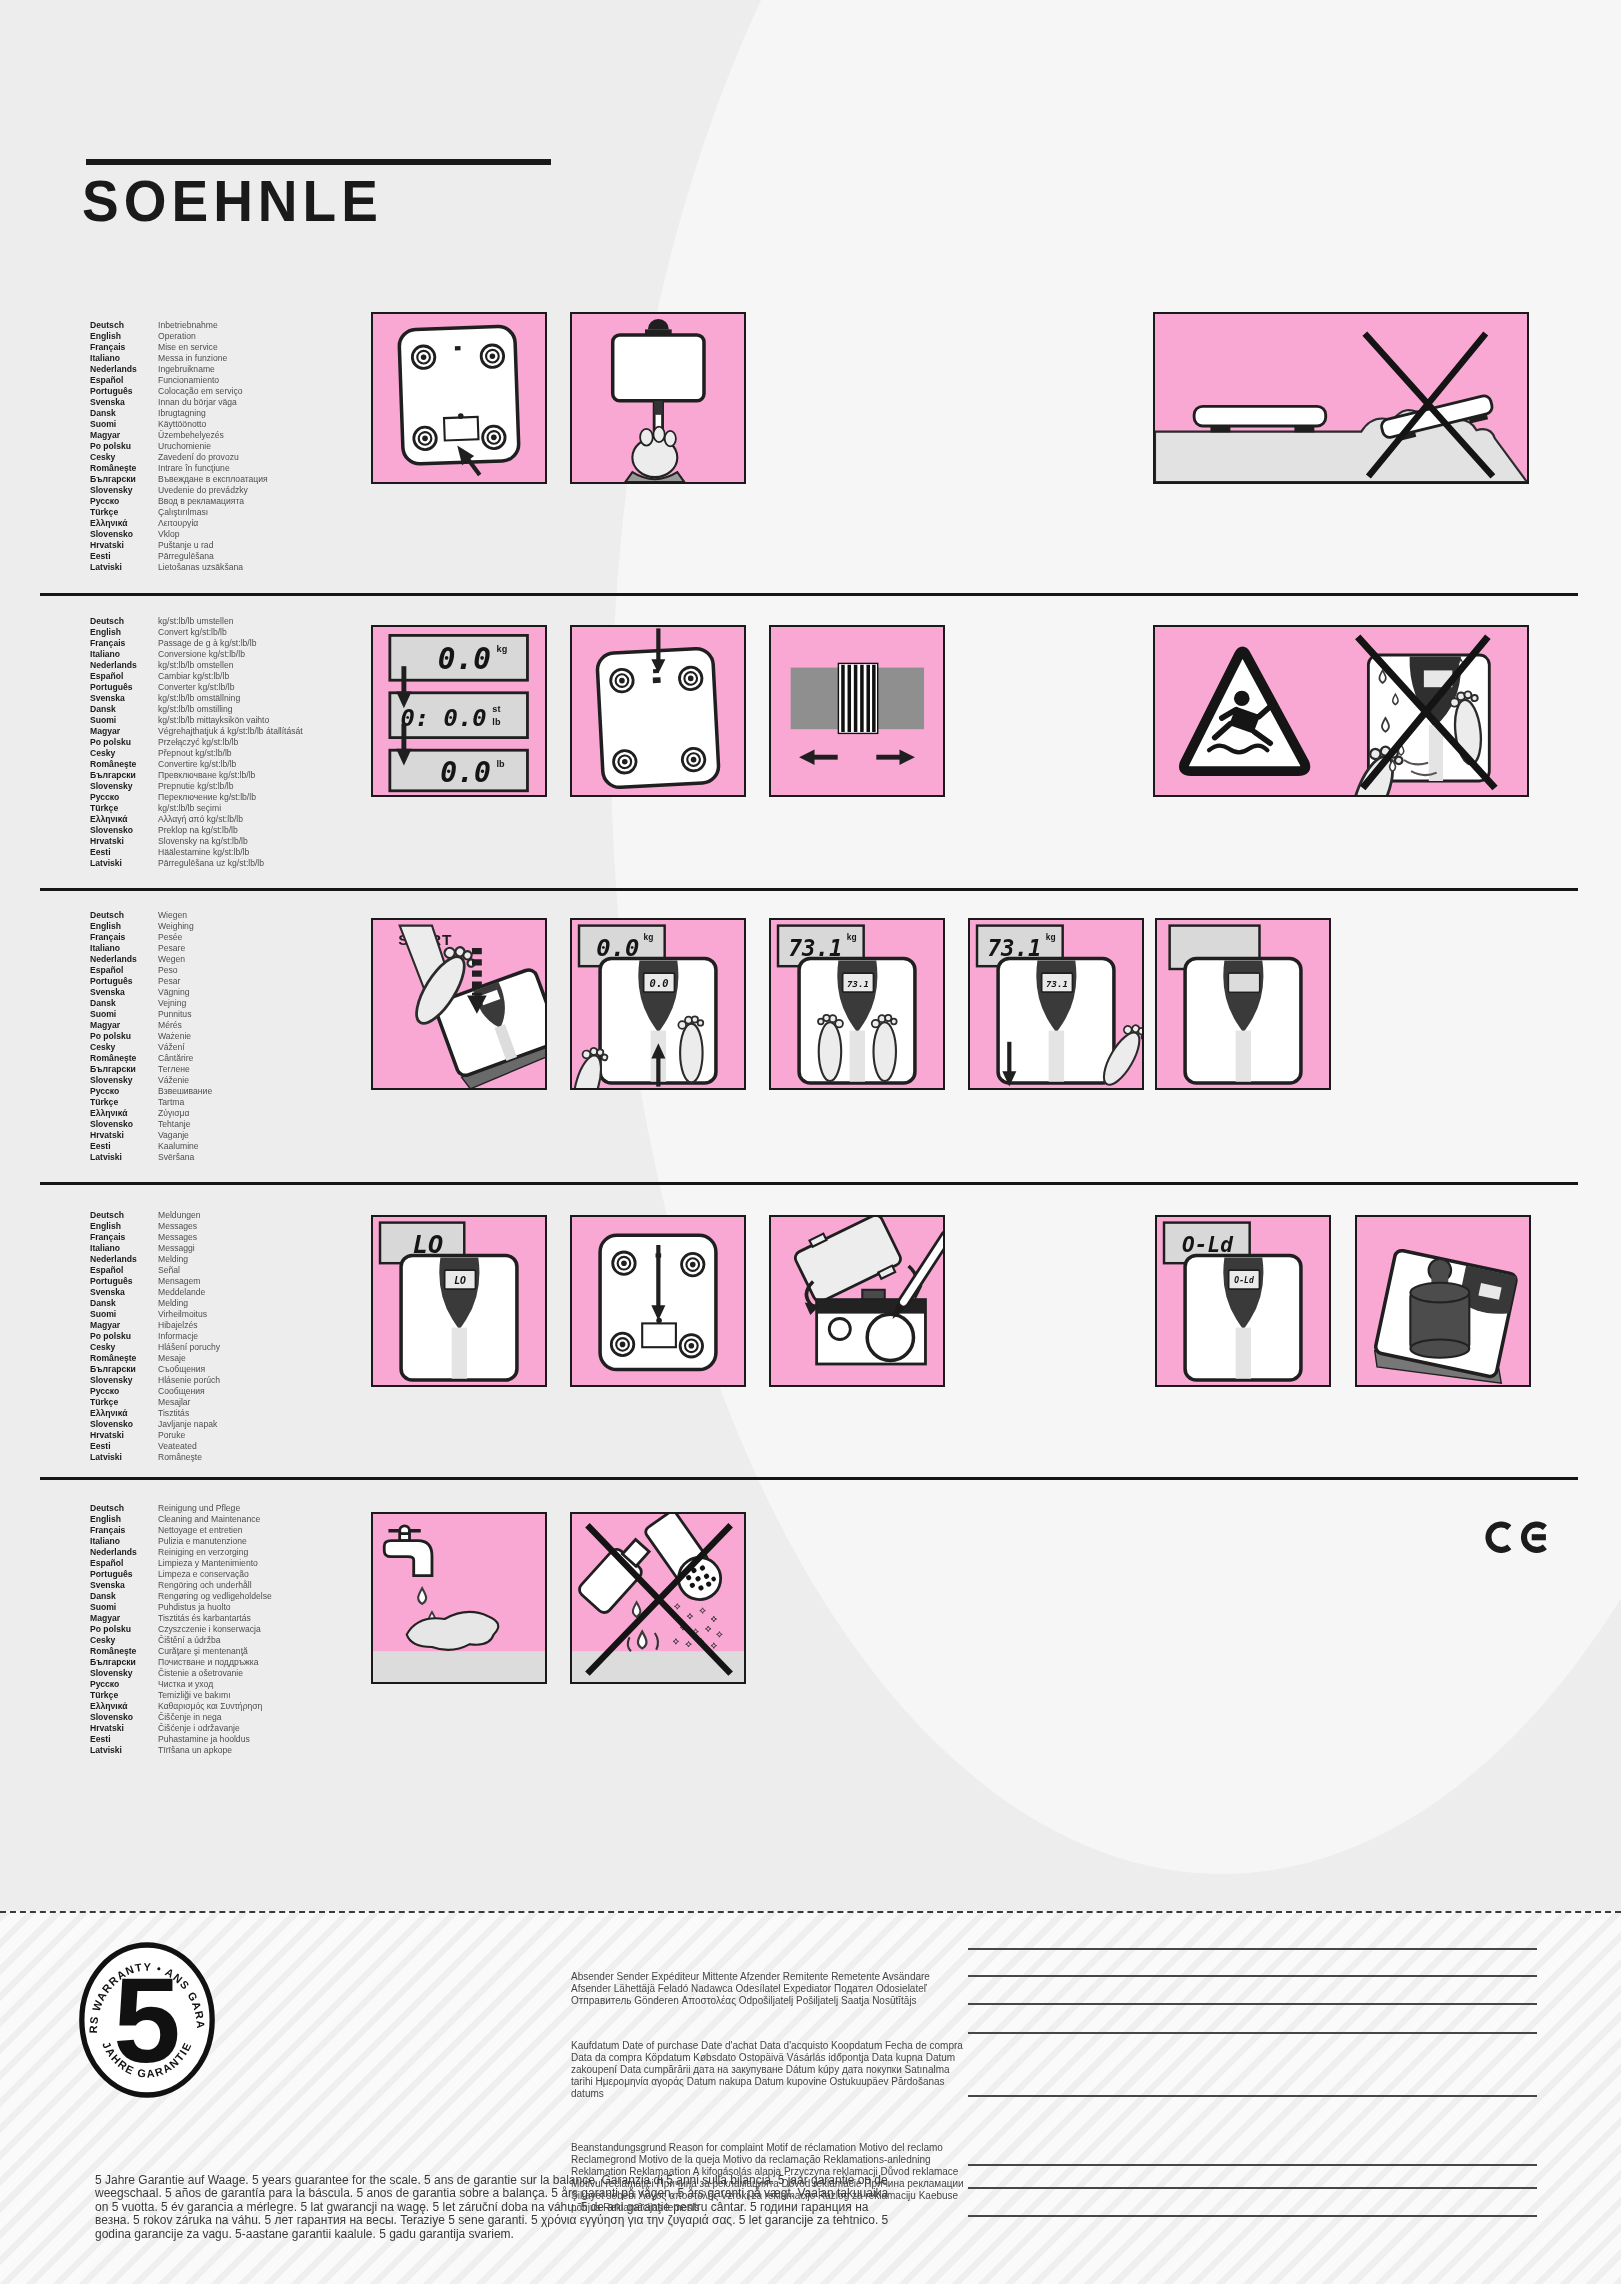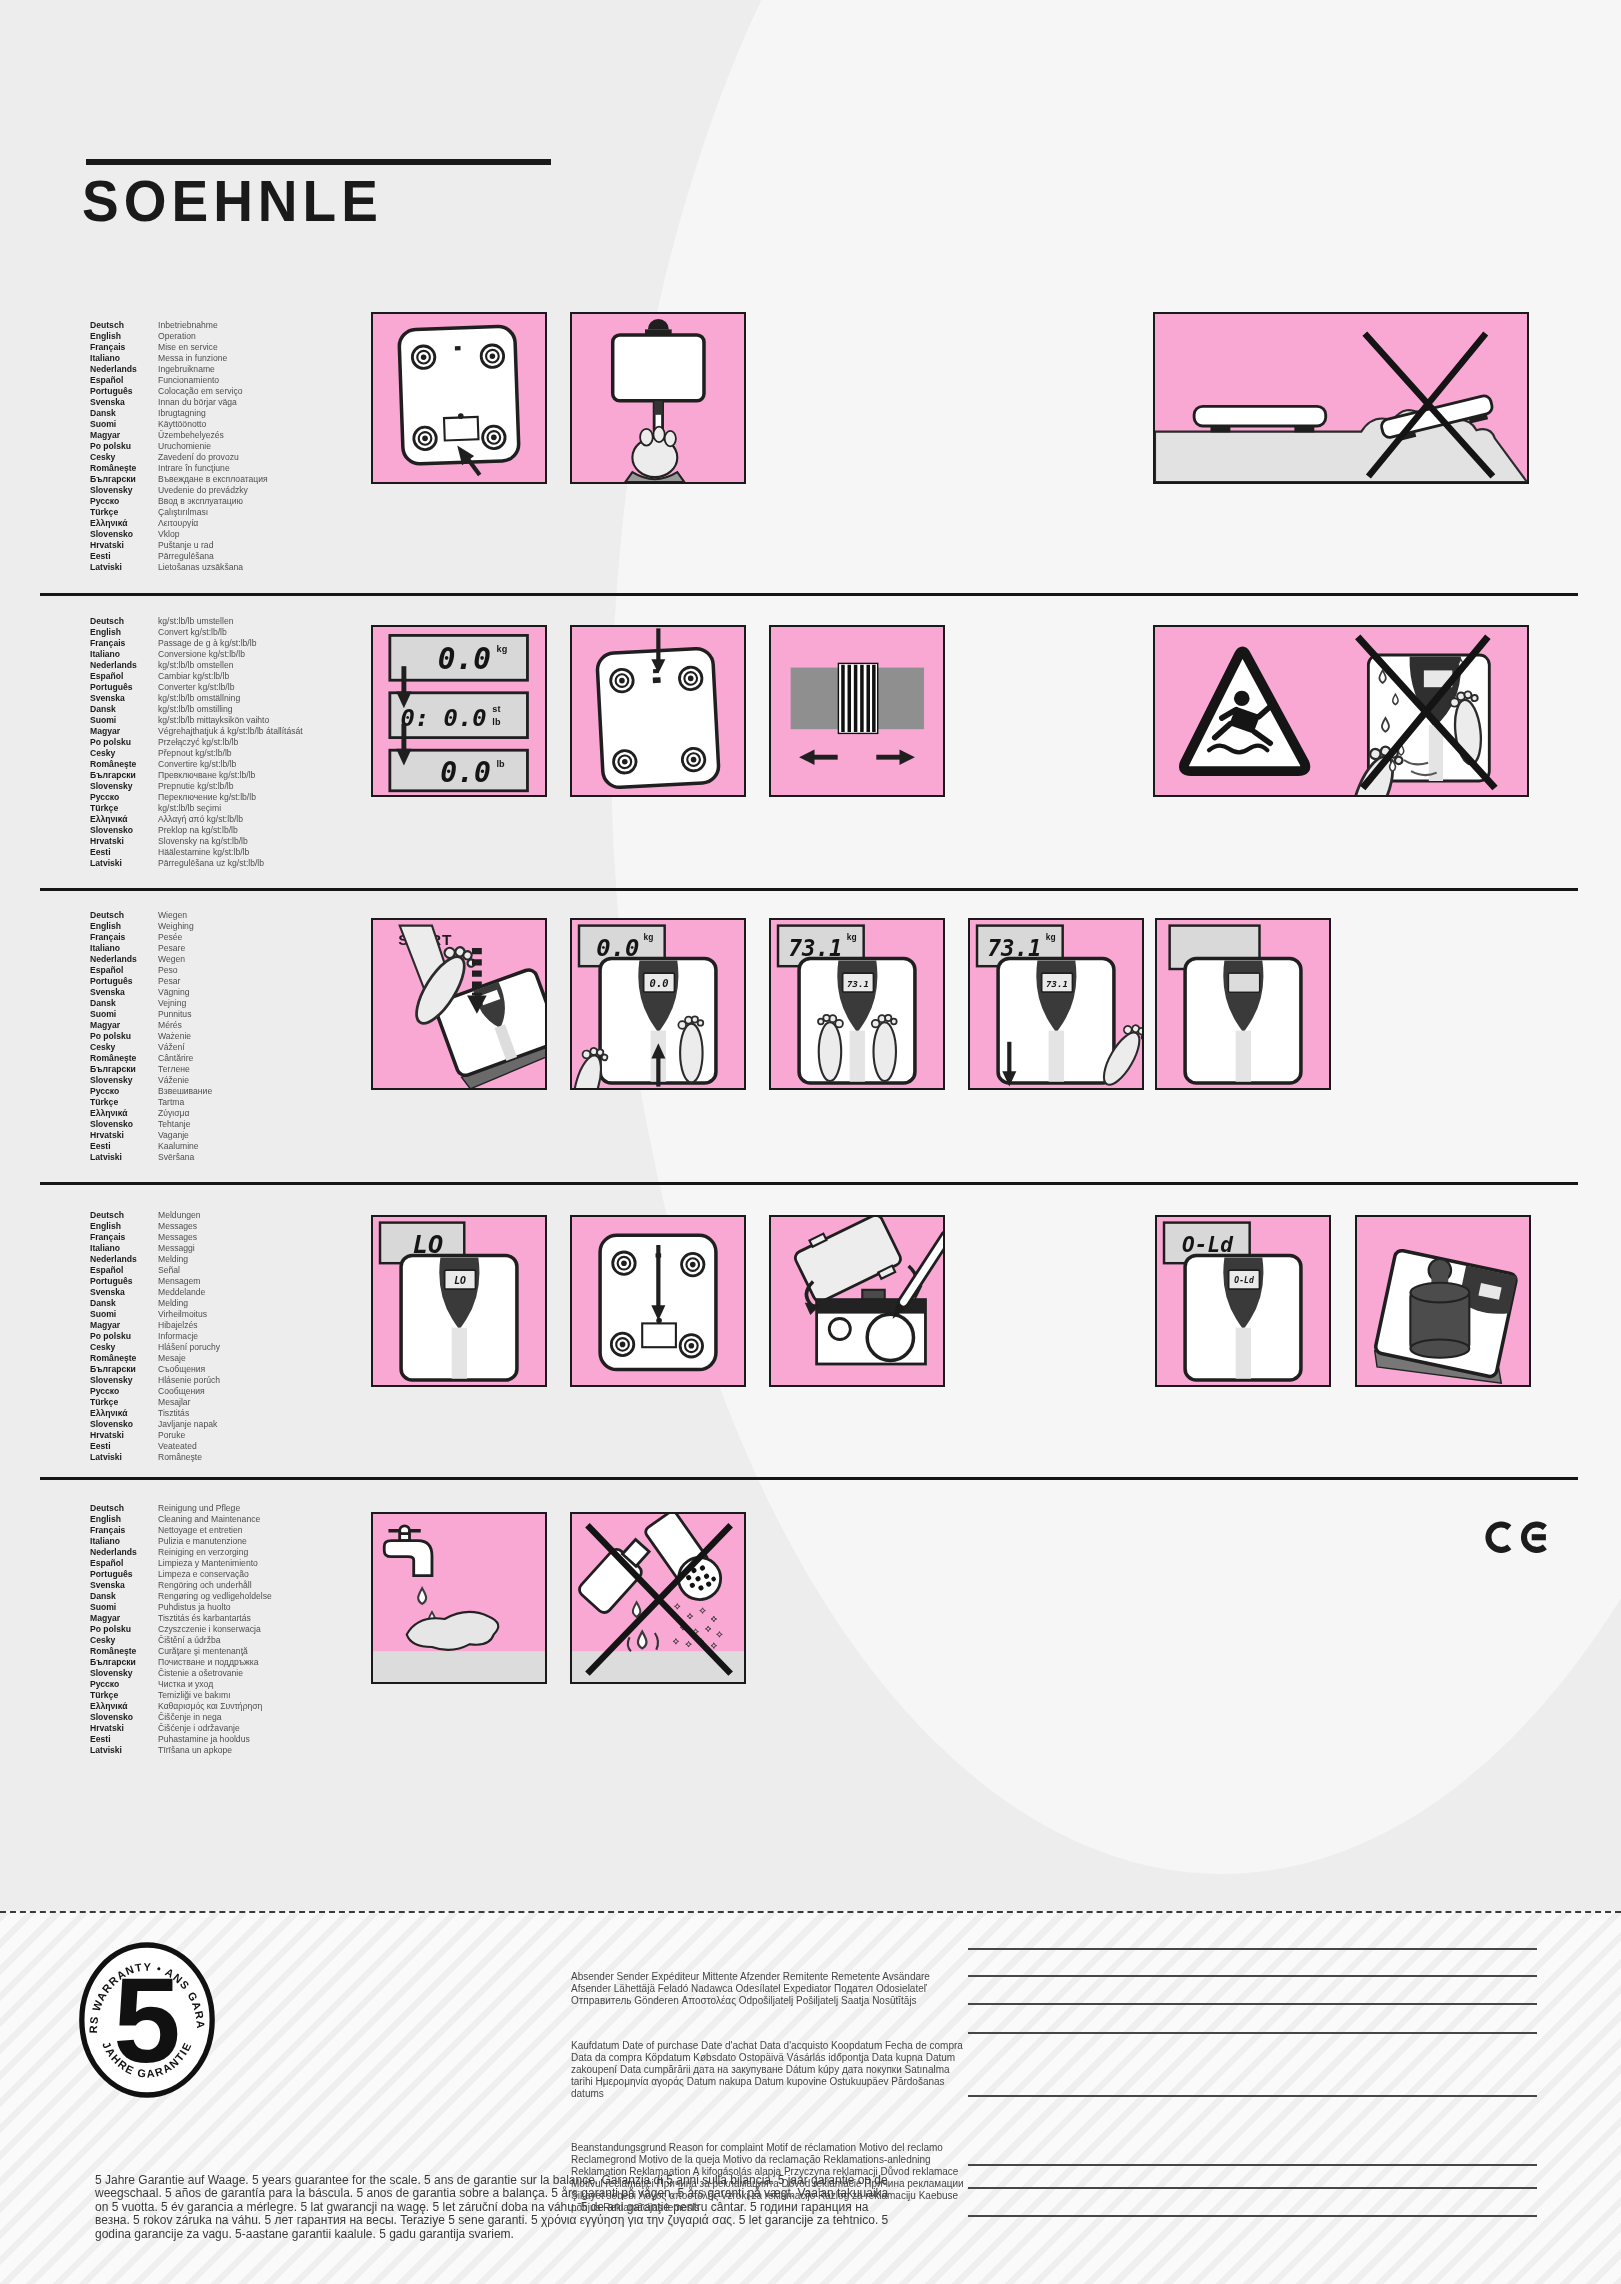--- a/index.html
+++ b/index.html
@@ -161,21 +161,21 @@
       <div class="lrow">
         <span class="lang">Български</span>
         <span class="lval">Въвеждане в експлоатация</span>
       </div>
       <div class="lrow">
         <span class="lang">Slovensky</span>
         <span class="lval">Uvedenie do prevádzky</span>
       </div>
       <div class="lrow">
         <span class="lang">Русско</span>
-        <span class="lval">Ввод в эксплуатацию</span>
+        <span class="lval">Ввод в рекламацията</span>
       </div>
       <div class="lrow">
         <span class="lang">Türkçe</span>
         <span class="lval">Çalıştırılması</span>
       </div>
       <div class="lrow">
         <span class="lang">Ελληνικά</span>
         <span class="lval">Λειτουργία</span>
       </div>
       <div class="lrow">

